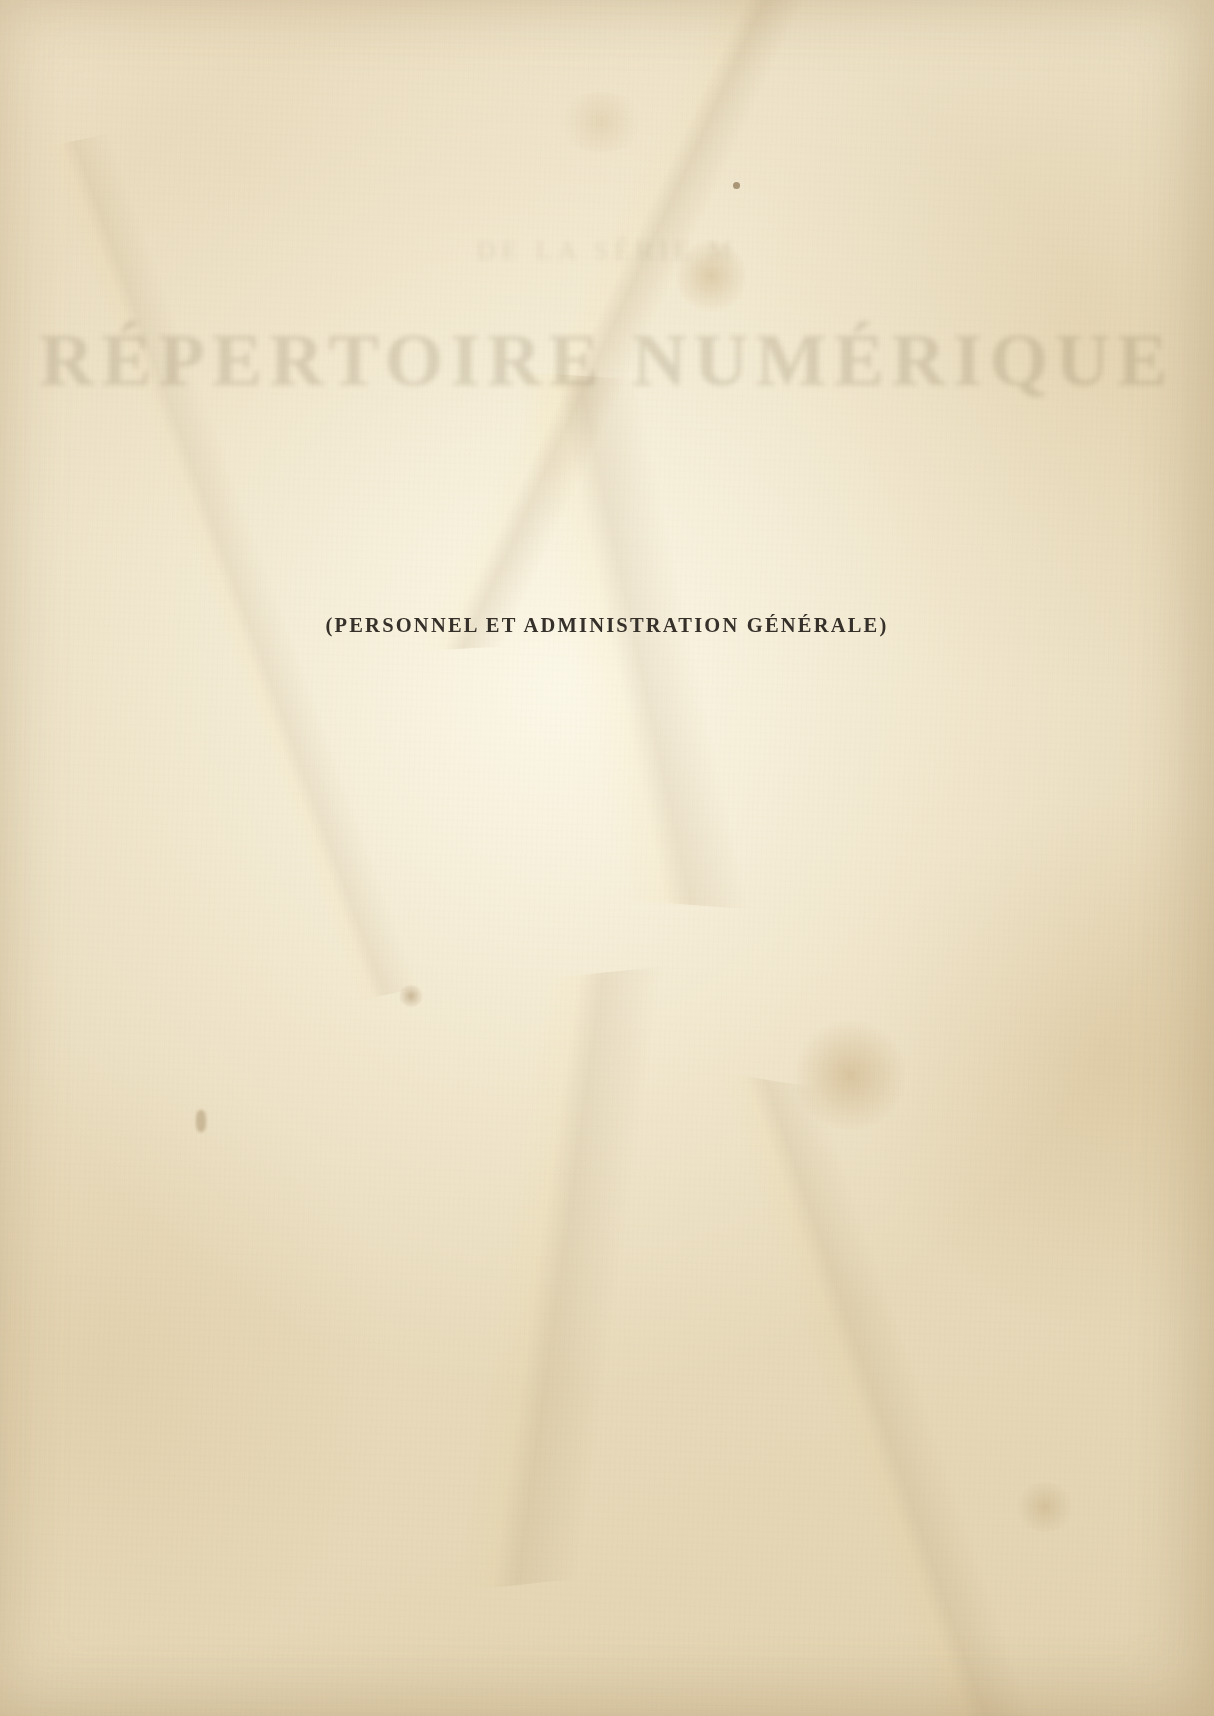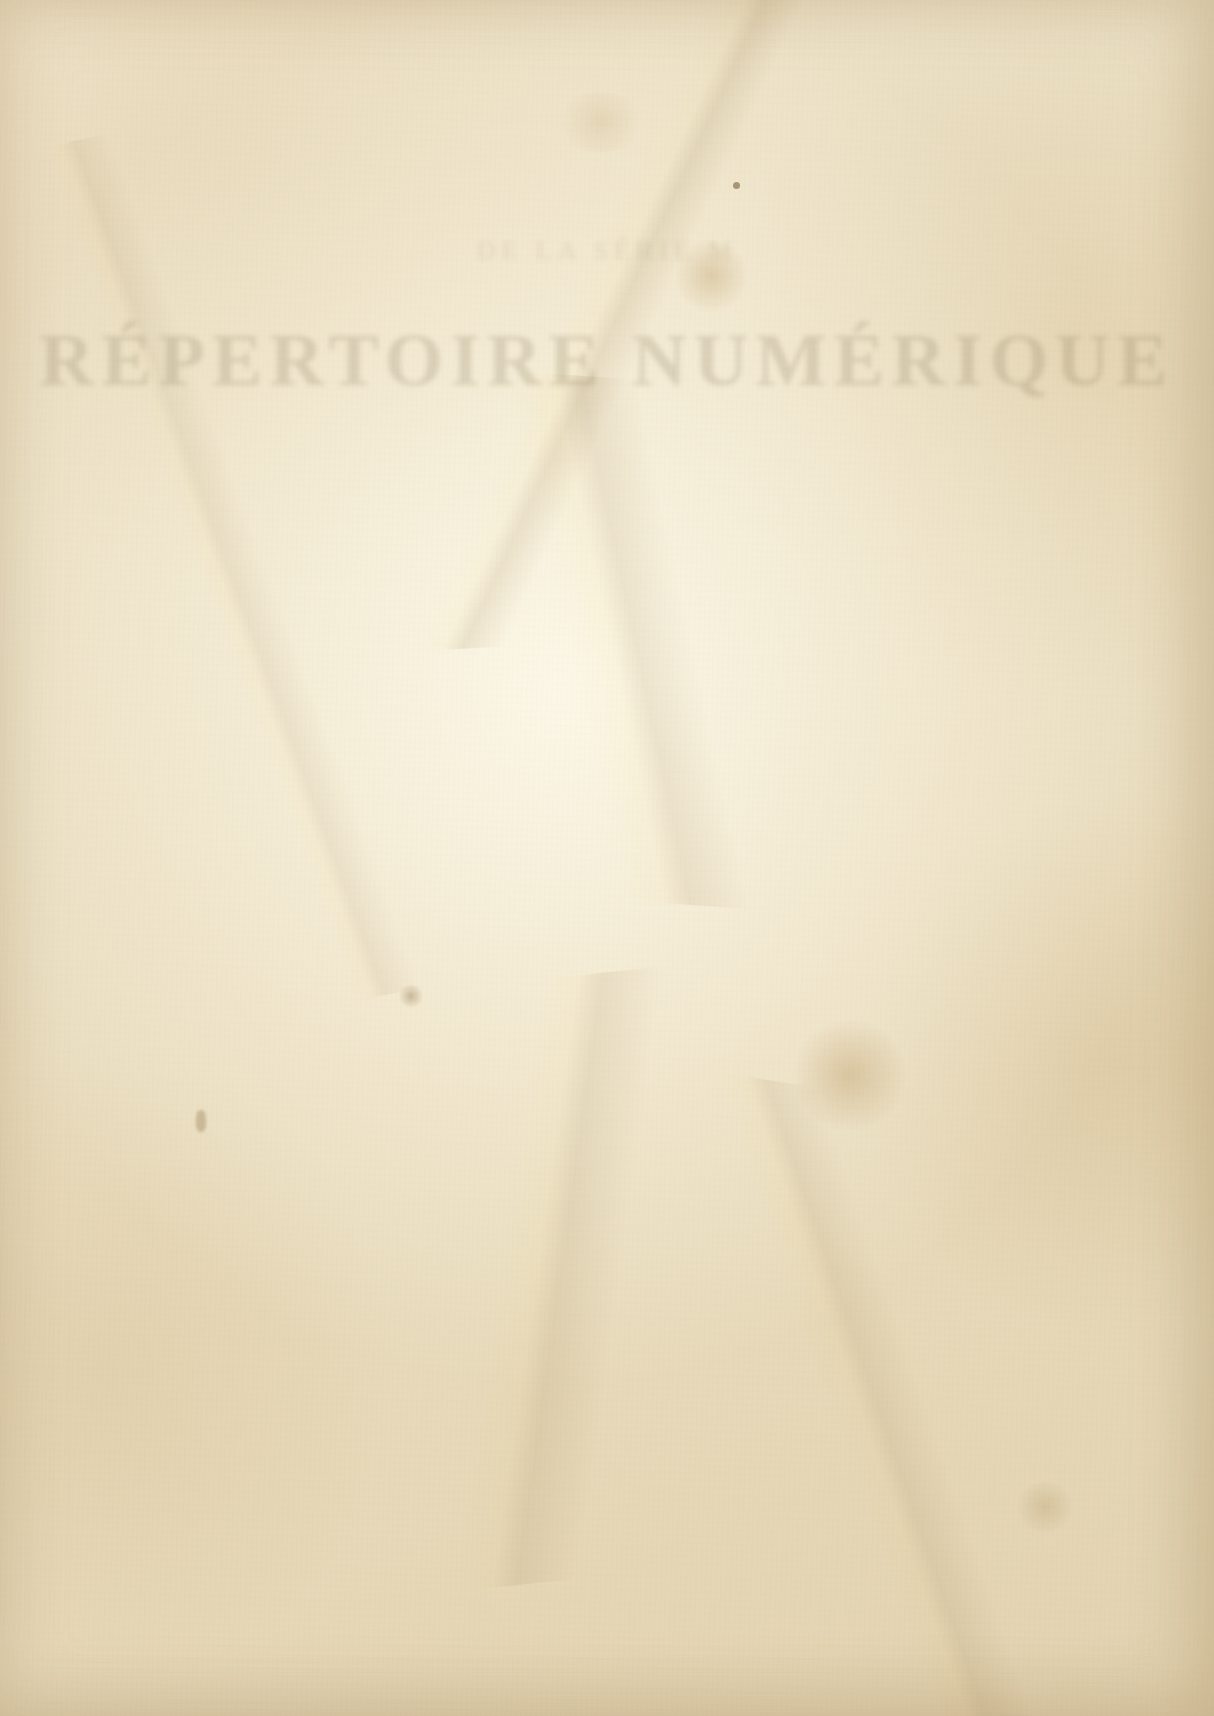--- a/index.html
+++ b/index.html
@@ -190,16 +190,17 @@
   <div class="spot s1"></div>
   <div class="spot s3"></div>
   <div class="spot s4"></div>
   <div class="spot s5"></div>
   <div class="spot s6"></div>
 
   <div class="showthrough-2">DE LA SÉRIE M</div>
   <div class="showthrough">RÉPERTOIRE NUMÉRIQUE</div>
 
   <div class="title-block">
+    <p class="parenthetical">(PERSONNEL ET ADMINISTRATION GÉNÉRALE)</p>
   </div>
 
   <div class="edge-shade"></div>
 </div>
 
 </body></html>

